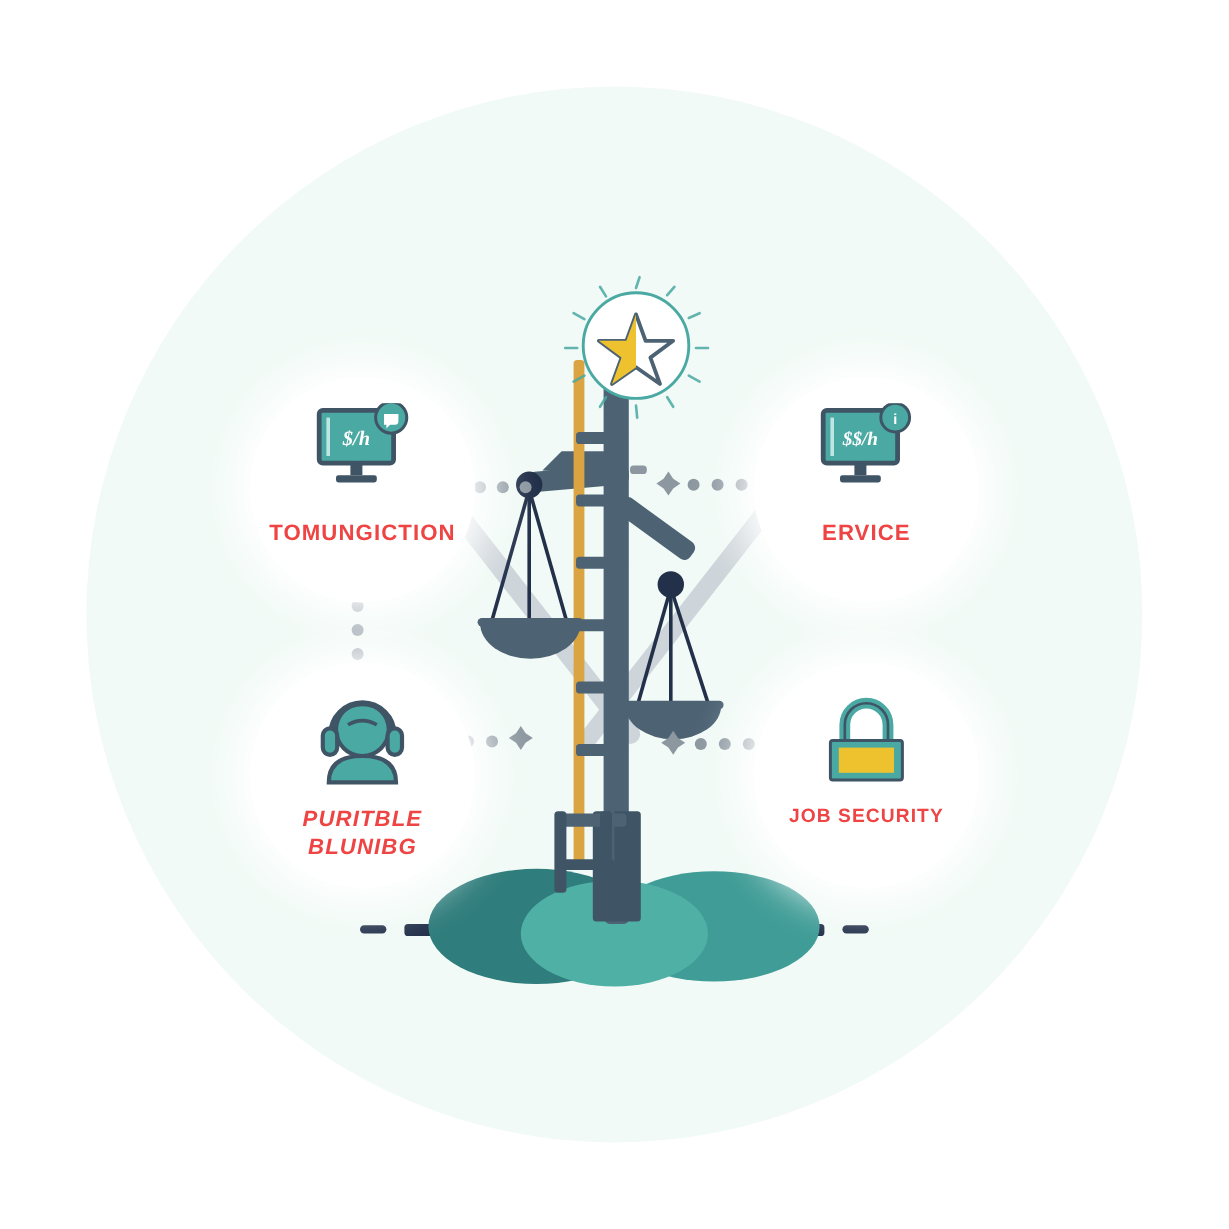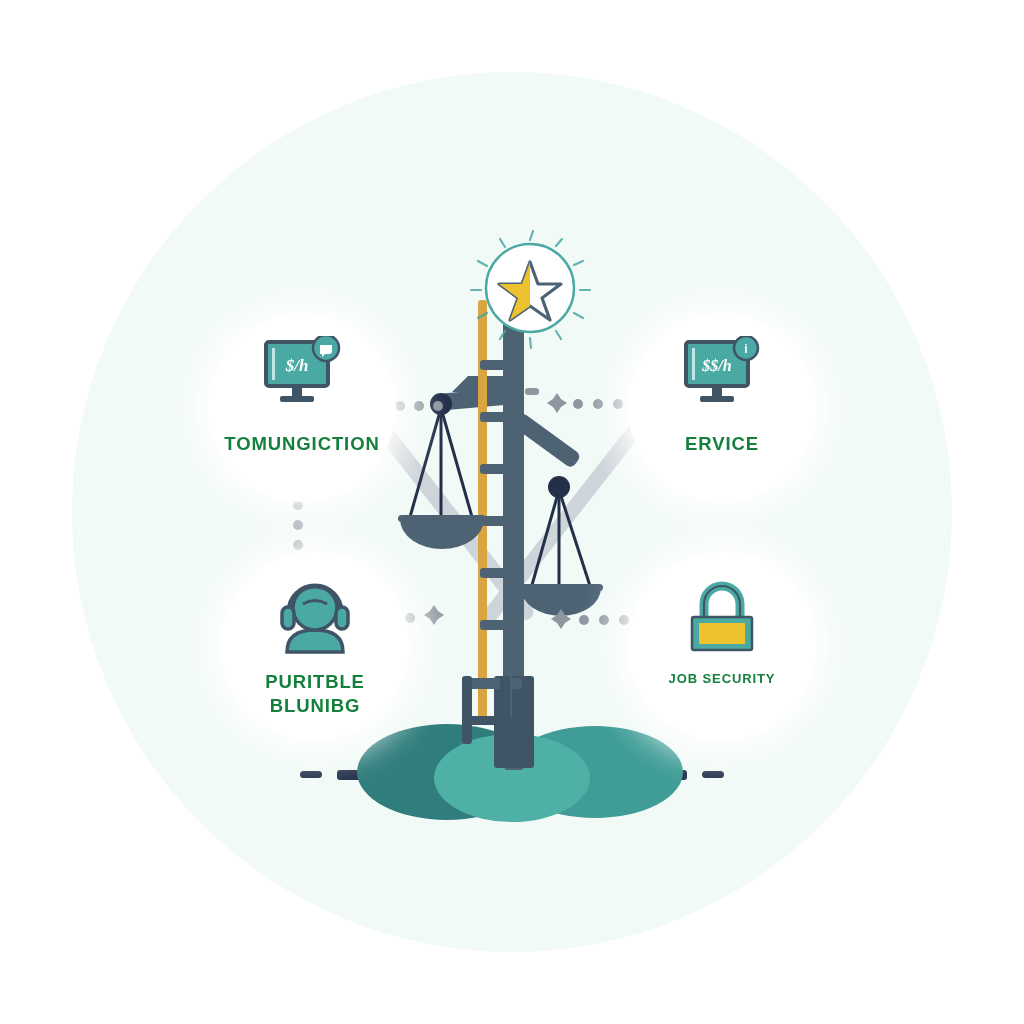--- a/index.html
+++ b/index.html
@@ -53,31 +53,31 @@
   .bubble-icon {
     width: 96px;
     height: 84px;
     display: flex;
     align-items: center;
     justify-content: center;
   }
   .bubble-label {
     margin-top: 12px;
     text-align: center;
-    color: #15803d;
+    color: #ef4444;
     font-weight: bold;
     font-size: 18.5px;
     letter-spacing: 0.9px;
     line-height: 1.32;
     width: 176px;
   }
-  .bubble-label.one-line { font-size: 13px; }
+  .bubble-label.one-line { font-size: 16px; }
   #bubble-tl { left: 208px; top: 314px; }
   #bubble-tr { left: 628px; top: 314px; }
-  #bubble-bl { left: 221px; top: 552px; }
+  #bubble-bl { left: 208px; top: 552px; font-style: italic; }
   #bubble-br { left: 628px; top: 552px; }
 </style>
 </head>
 <body>
 
 <div id="stage">
 
   <div class="bg-circle"></div>
 
   <svg class="art" viewBox="0 0 1024 1024">

